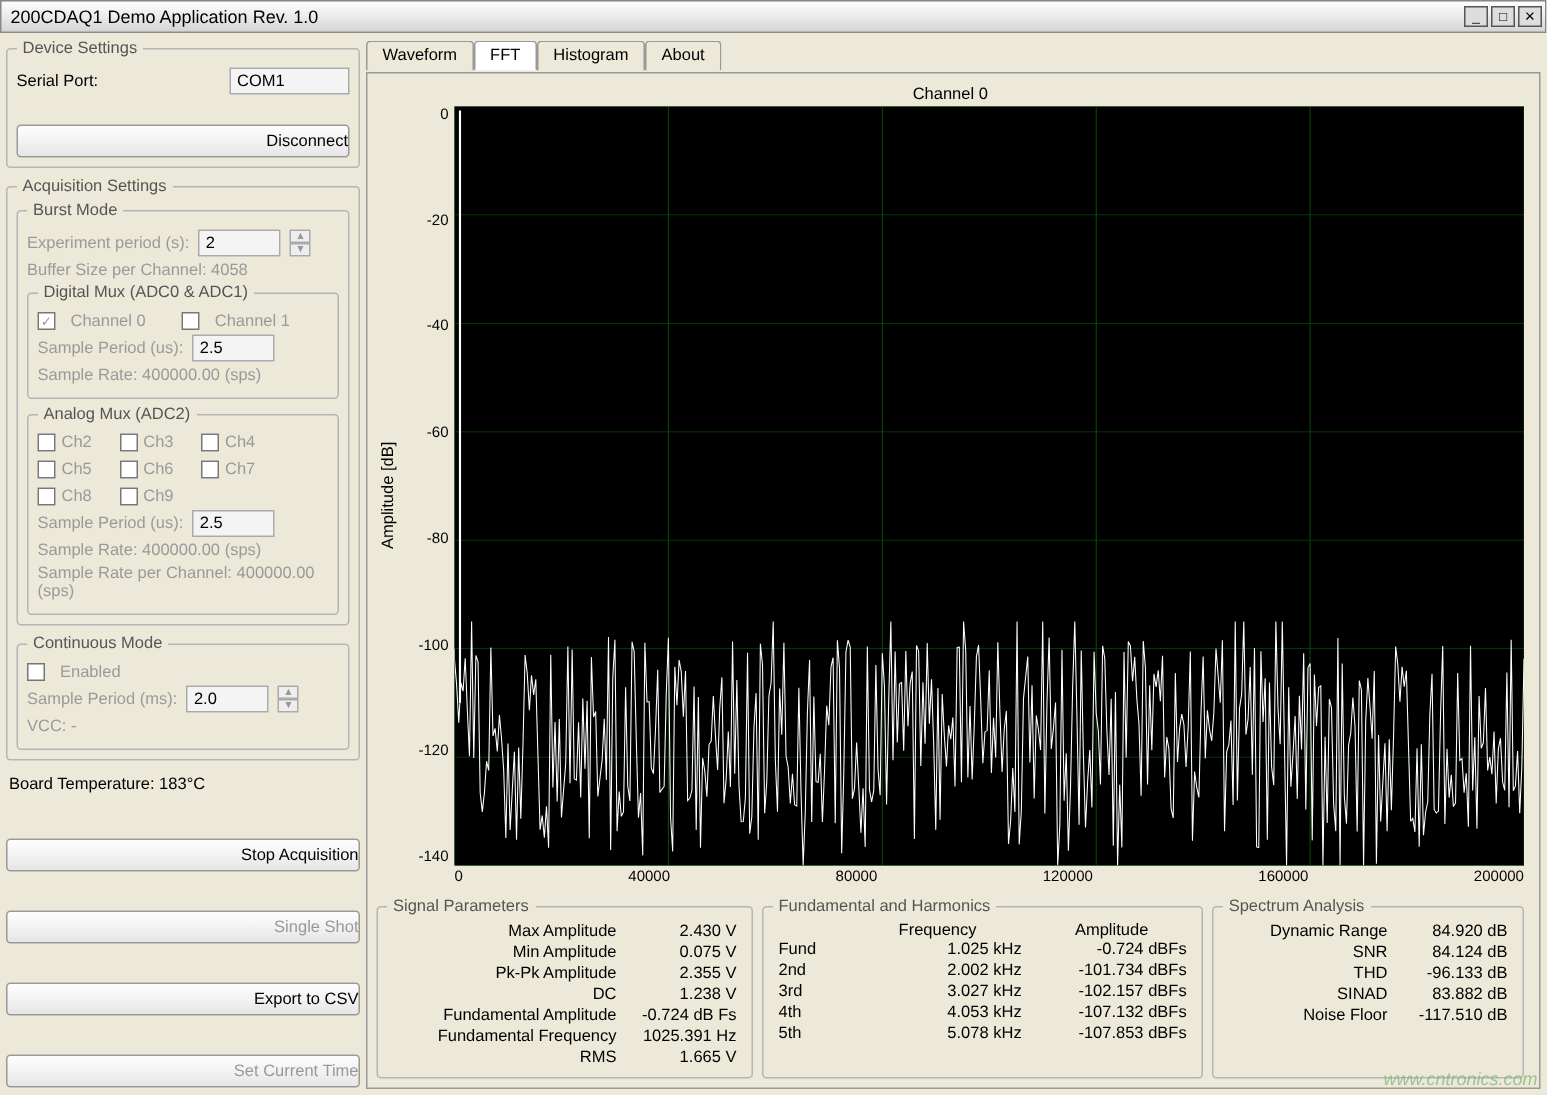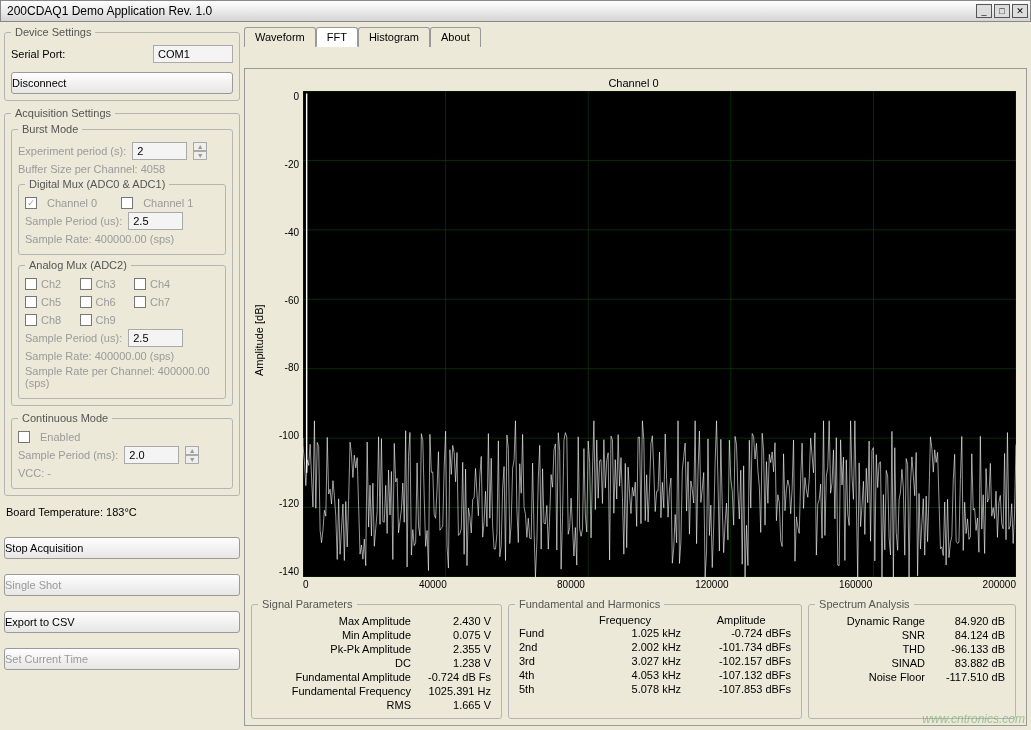--- a/index.html
+++ b/index.html
@@ -24,32 +24,32 @@
     font-size: 12px;
   }
   .titlebar .controls { display:flex; gap:2px; }
   .titlebar .ctrl {
     width:16px; height:14px; border:1px solid #555; background:#ddd;
     display:flex; align-items:center; justify-content:center; font-size:9px;
     font-family: Arial;
   }
   .app-body { display:flex; height: calc(730px - 22px); padding:4px; gap:4px; }
   .left-col { width:236px; display:flex; flex-direction:column; gap:6px; }
-  .right-col { flex:1; display:flex; flex-direction:column;gap:20px; }
+  .right-col { flex:1; display:flex; flex-direction:column; }
   fieldset {
     border:1px solid #b5b5b5; border-radius:3px;
     padding:4px 6px 6px 6px; margin:0;
   }
   legend { font-size:11px; padding:0 4px; color:#555; }
   .btn {
     display:block; width:100%; height:22px;
     background:linear-gradient(#fefefe,#e6e6e6);
     border:1px solid #9a9a9a; border-radius:3px;
-    text-align:left; line-height:20px; font-size:11px;
-    margin-top:9px;
+    text-align:right; line-height:20px; font-size:11px;
+    margin-top:20px;
   }
   .btn.disabled { color:#999; }
   .row { display:flex; align-items:center; gap:6px; margin:3px 0; }
   .lbl { flex:0 0 auto; }
   .disabled { color:#9a9a9a; }
   input[type=text].field {
     border:1px solid #aaa; background:#f4f4f4; width:55px; height:18px;
     font-size:11px; padding:0 4px;
   }
   .spinner { width:14px; display:flex; flex-direction:column; }

